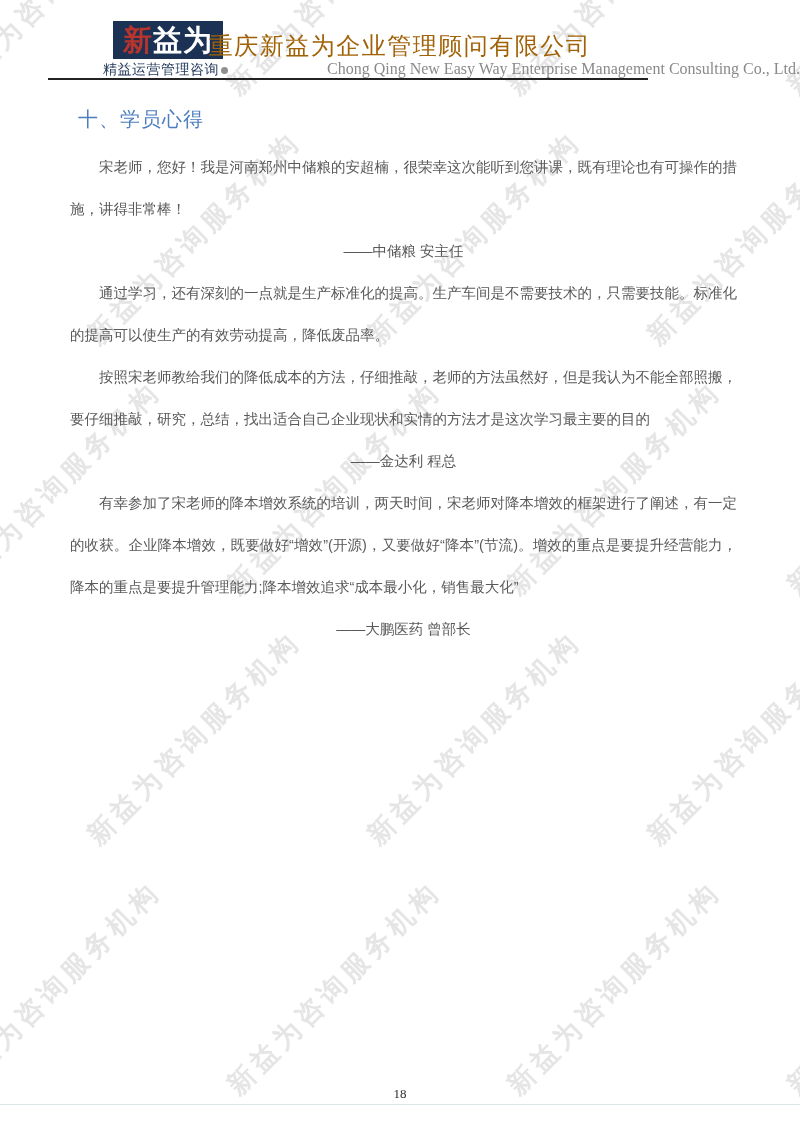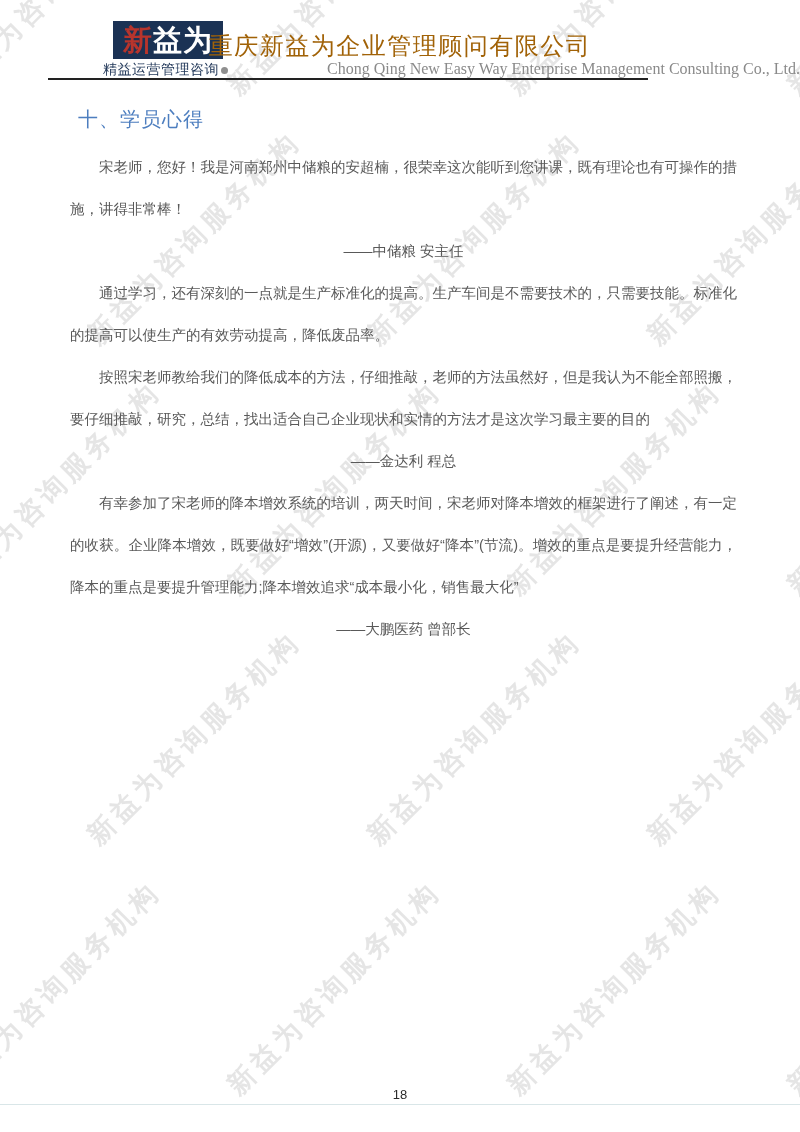--- a/index.html
+++ b/index.html
@@ -52,21 +52,21 @@
     position:absolute; left:70px; top:146px; width:667px; z-index:1;
     color:#595959; font-size:14.5px;
   }
   .testimonial p { margin:0; }
   .t-text  { text-align:justify; text-indent:2em; line-height:42px; }
   .t-attr  { text-align:center; line-height:42px; }
   
   .footer { position:absolute; left:0; bottom:0; width:800px; z-index:1; }
   .page-number {
     position:absolute; left:0; bottom:30px; width:800px; text-align:center;
-    font-family:Liberation Sans, sans-serif;
+    font-family:Liberation Serif, serif;
     font-size:13px; color:#2b2b2b;
   }
   .footer-rule {
     position:absolute; left:0; bottom:27px; width:800px;
     border-top:1px solid #d9e6e8;
   }
 </style>
 </head>
 <body>
 

